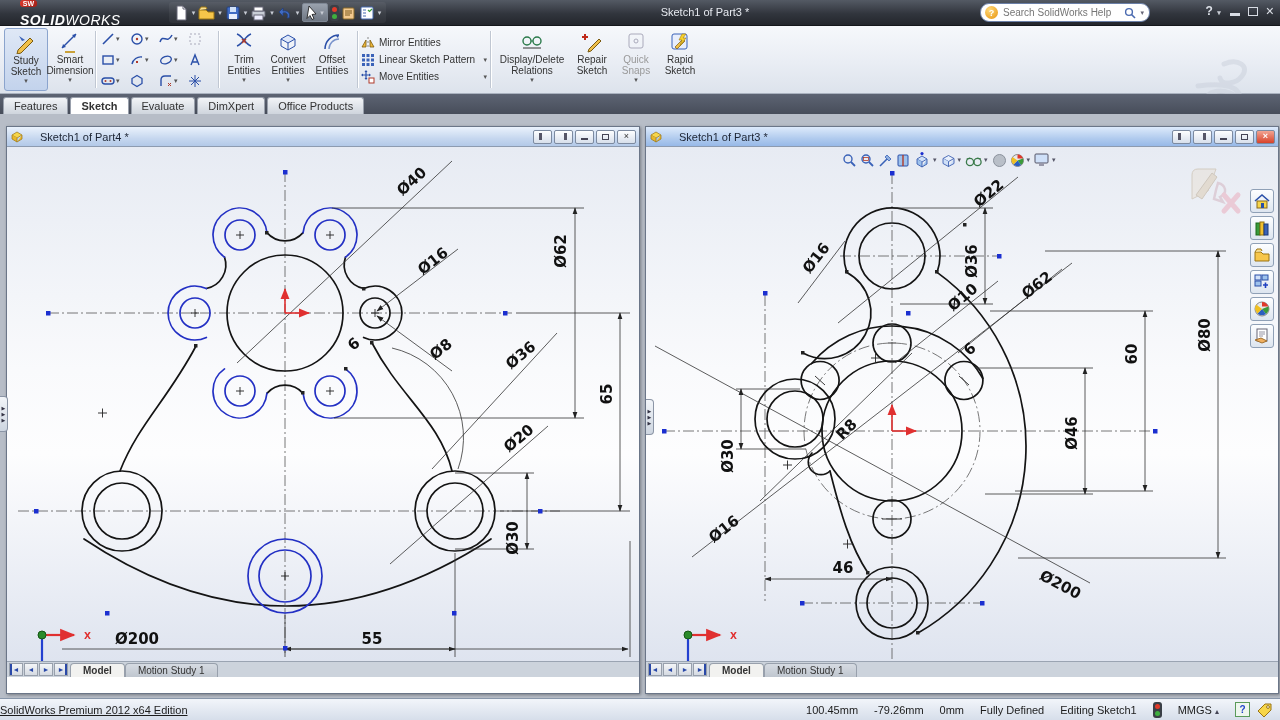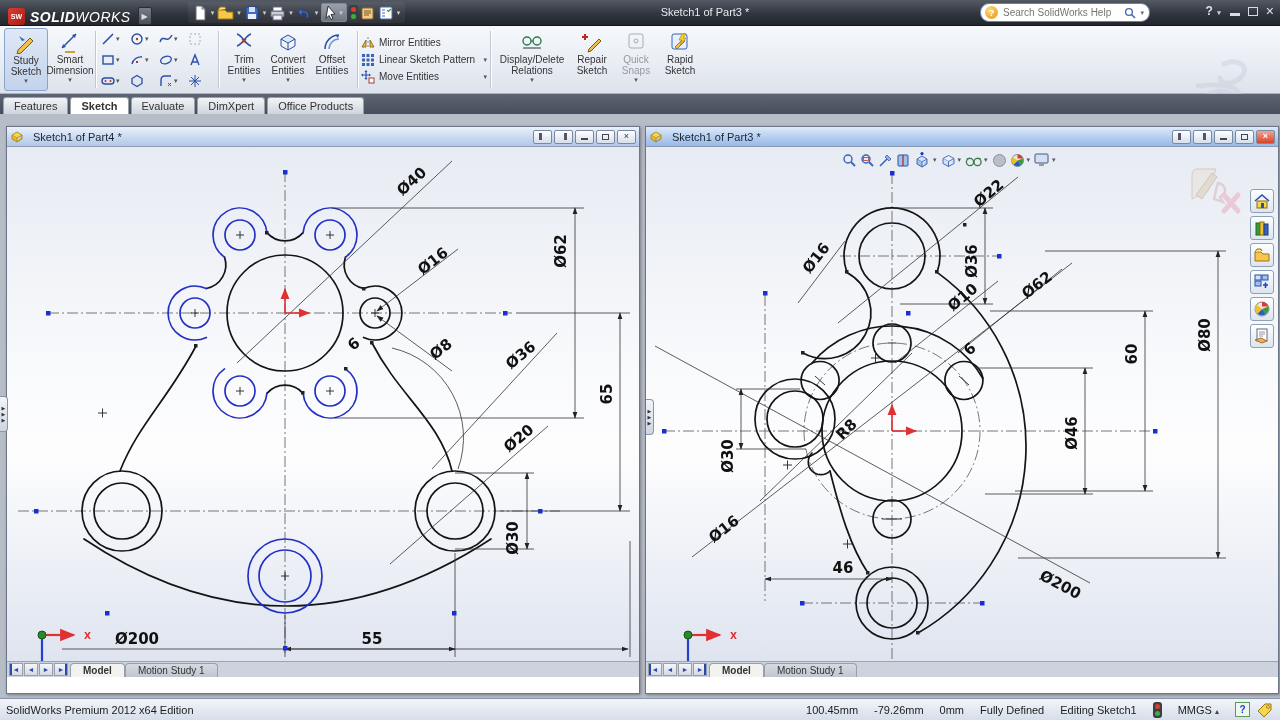--- a/index.html
+++ b/index.html
@@ -4,21 +4,21 @@
 <style>
   html,body{margin:0;padding:0;background:#202328;}
   *{box-sizing:border-box;}
   .app{position:relative;width:1280px;height:720px;overflow:hidden;
        font-family:"Liberation Sans",sans-serif;font-size:11px;color:#222;
        background:#b4bac4;}
   
   .titlebar{position:absolute;left:0;top:0;width:1280px;height:26px;
     background:linear-gradient(180deg,#545a64 0%,#31353d 55%,#23262c 100%);
     border-bottom:1px solid #15171b;display:flex;align-items:center;}
-  .brand{display:flex;align-items:flex-end;gap:5px;padding:0 8px;height:100%;}
+  .brand{display:flex;align-items:flex-start;gap:5px;padding:0 20px;height:100%;flex-direction:column;}
   .sw-cube{width:17px;height:17px;background:linear-gradient(135deg,#e23b2e,#9e1f16);
     border-radius:3px;color:#fff;font-size:7px;font-weight:bold;display:flex;
     align-items:center;justify-content:center;}
   .brand-text{color:#fff;font-size:14px;letter-spacing:.5px;font-style:italic;}
   .brand-text b{font-weight:bold;}
   .menu-arrow{width:14px;height:18px;margin-left:2px;background:linear-gradient(#777e8a,#4a505a);
     border:1px solid #2a2d33;border-radius:2px;color:#ddd;font-size:8px;display:flex;
     align-items:center;justify-content:center;}
   .tb-icons{display:flex;align-items:center;gap:2px;margin-left:28px;
     background:rgba(255,255,255,.05);border-radius:3px;padding:1px 4px;}
@@ -64,21 +64,21 @@
     background:linear-gradient(#5d6473,#474d5a);display:flex;align-items:flex-end;padding-left:3px;gap:2px;}
   .ctab{height:17px;padding:0 10px;display:flex;align-items:center;border:1px solid #99a0ac;border-bottom:0;
     border-radius:3px 3px 0 0;background:linear-gradient(#f2f4f7,#cfd5dd);font-size:11px;color:#333;}
   .ctab.active{background:#fff;font-weight:bold;}
   
   .workspace{position:absolute;left:0;top:114px;width:1280px;height:584px;background:#b7bdc7;}
   .mdiwin{position:absolute;top:12px;height:568px;border:1px solid #6b7688;background:#fff;
     box-shadow:1px 1px 3px rgba(0,0,0,.35);}
   .mdiwin.left{left:6px;width:634px;}
   .mdiwin.right{left:645px;width:634px;}
-  .wtitle{height:20px;display:flex;align-items:center;padding:0 3px;gap:9px;
+  .wtitle{height:20px;display:flex;align-items:center;padding:0 3px;gap:16px;
     border-bottom:1px solid #8d9bb0;font-size:11px;color:#1c2433;}
   .mdiwin.left  .wtitle{background:linear-gradient(#eaf2fc,#c6d7ef 60%,#b3c9e8);}
   .mdiwin.right .wtitle{background:linear-gradient(#ddeafb,#b1cbee 60%,#97b9e8);}
   .wt-btns{margin-left:auto;display:flex;gap:2px;}
   .wtb{width:19px;height:14px;border:1px solid #7c8aa0;border-radius:2px;
     background:linear-gradient(#fdfeff,#d7dfeb);display:flex;align-items:center;justify-content:center;
     font-size:9px;color:#333;line-height:1;}
   .wtb .bar{width:3px;height:7px;background:#556;}
   .wtb .mini{width:7px;height:2px;background:#445;margin-top:5px;}
   .wtb .rest{width:7px;height:6px;border:1px solid #445;}
@@ -104,21 +104,21 @@
   .hu{display:flex;align-items:center;gap:1px;}
   
   .taskpane{position:absolute;right:2px;top:42px;width:26px;display:flex;flex-direction:column;gap:3px;}
   .tp{width:24px;height:24px;border:1px solid #8fa0b6;border-radius:3px;
     background:linear-gradient(#fdfeff,#dde5ef);display:flex;align-items:center;justify-content:center;}
   .confirm-corner{position:absolute;right:34px;top:18px;opacity:.3;}
   
   .statusbar{position:absolute;left:0;top:698px;width:1280px;height:22px;
     background:linear-gradient(#f2f5fa,#d6deea);border-top:1px solid #8896aa;
     display:flex;align-items:center;font-size:11px;color:#1c1c1c;}
-  .sb-left{position:absolute;left:6px;}
+  .sb-left{position:absolute;left:0;text-decoration:underline;}
   .sb-right{position:absolute;right:30px;display:flex;align-items:center;gap:16px;}
   .sb-item{white-space:nowrap;}
   .sb-help{width:15px;height:15px;border:1px solid #5a9a5a;background:#eef6ee;color:#2244cc;
     font-weight:bold;font-size:10px;display:flex;align-items:center;justify-content:center;}
   .sb-tag{position:absolute;right:6px;top:3px;}
   .traffic{width:9px;height:16px;border-radius:3px;background:#3a3f46;display:flex;flex-direction:column;
     align-items:center;justify-content:space-around;padding:1px 0;}
   .traffic i{width:5px;height:5px;border-radius:50%;display:block;}
   text{font-family:"DejaVu Sans",sans-serif;}
   .dimtxt{font-size:15px;font-weight:bold;fill:#111;}

